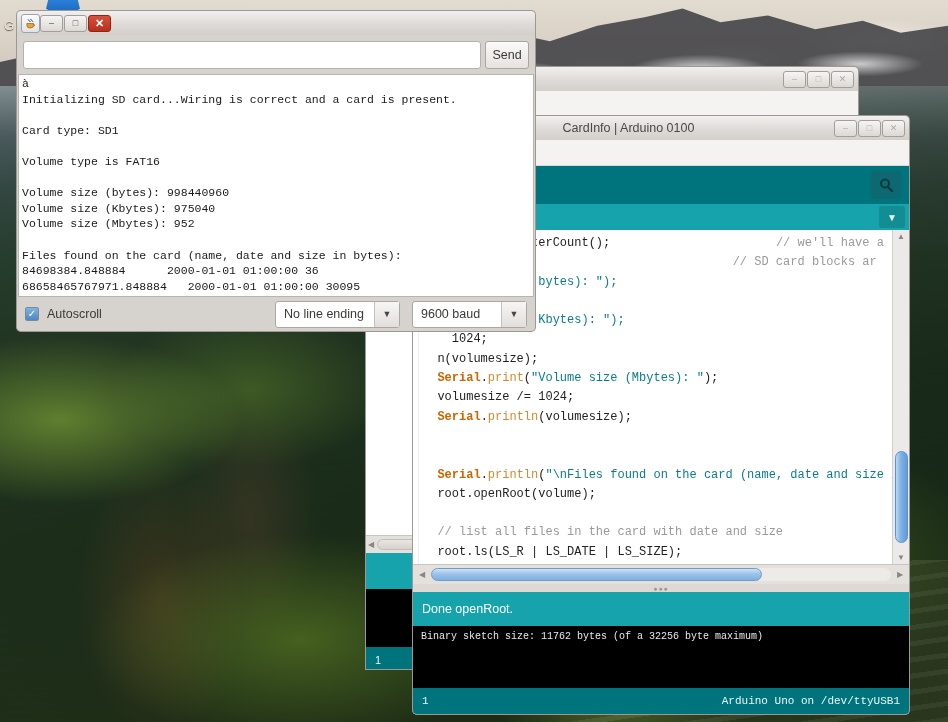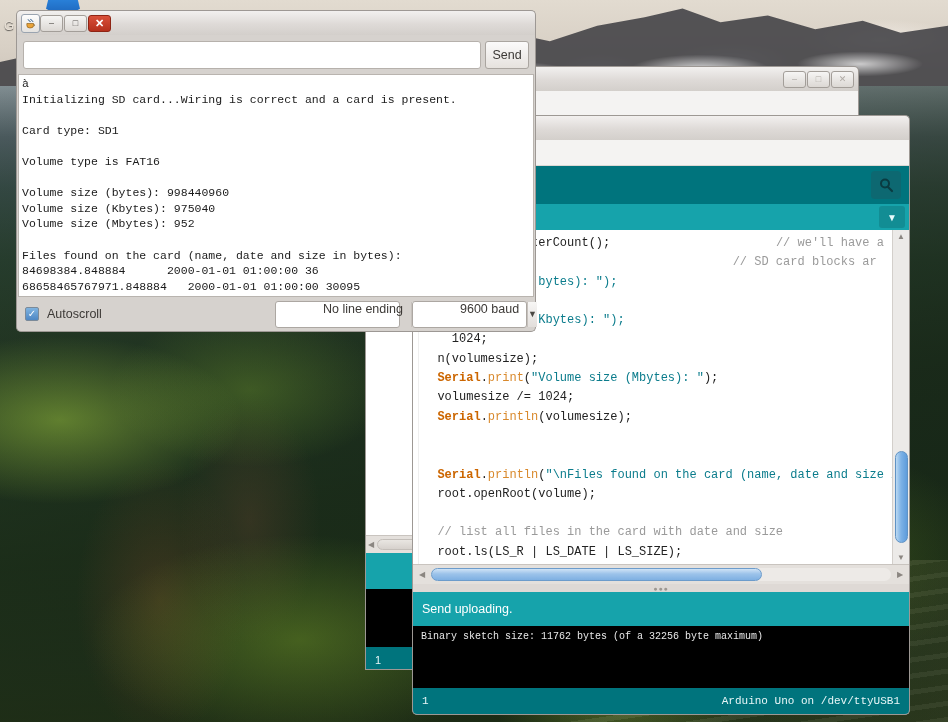--- a/index.html
+++ b/index.html
@@ -178,21 +178,21 @@
   #autoscroll-box {
     width:14px;height:14px;border:1px solid #7b8a99;border-radius:2px;
     background:linear-gradient(180deg,#7fb3e0,#4e87c4);
     display:flex;align-items:center;justify-content:center;
     color:#fff;font-size:10px;line-height:1;
   }
   #autoscroll-label { font-size:12.5px; color:#3c3936; }
   .combo {
     height:27px; background:#fff;
     border:1px solid #aca7a2; border-radius:3px;
-    display:flex; align-items:flex-start;padding-left:39px;
+    display:flex; align-items:center;
   }
   .combo .ctext { padding:0 8px; font-size:12.5px; color:#3c3936; white-space:nowrap; }
   .combo .carrow {
     width:25px; height:25px; margin:0 0 0 auto;
     background:linear-gradient(180deg,#f7f6f5,#e2dedb);
     border-left:1px solid #c6c1bc;
     display:flex;align-items:center;justify-content:center;
     font-size:9px;color:#4a4743;
   }
   #combo-line { width:125px; margin-left:auto; }
@@ -362,20 +362,21 @@
     <div id="ide-back-status"></div>
     <div id="ide-back-console"></div>
     <div id="ide-back-footer">
       <span>1</span>
     </div>
   </div>
 </div>
 
 <div class="win" id="ide-front">
   <div class="titlebar">
+    <div class="title-text">CardInfo | Arduino 0100</div>
     <div class="winbtns">
       <div class="wb dim">–</div>
       <div class="wb mid dim">□</div>
       <div class="wb dim">✕</div>
     </div>
   </div>
   <div id="ide-front-body">
 
     <div id="ide-front-menu">
       <span>Tools</span>
@@ -417,21 +418,21 @@
     <div id="hscroll-front">
       <span class="arw">◀</span>
       <span class="htrack">
         <span class="hthumb"></span>
       </span>
       <span class="arw">▶</span>
     </div>
 
     <div id="grip">●●●</div>
 
-    <div id="status-msg">Send uploading.</div>
+    <div id="status-msg">Done openRoot.</div>
 
     <div id="console">Binary sketch size: 11762 bytes (of a 32256 byte maximum)</div>
 
     <div id="ide-footer">
       <span>1</span>
       <span id="footer-right">Arduino Uno on /dev/ttyUSB1</span>
     </div>
   </div>
 </div>
 

